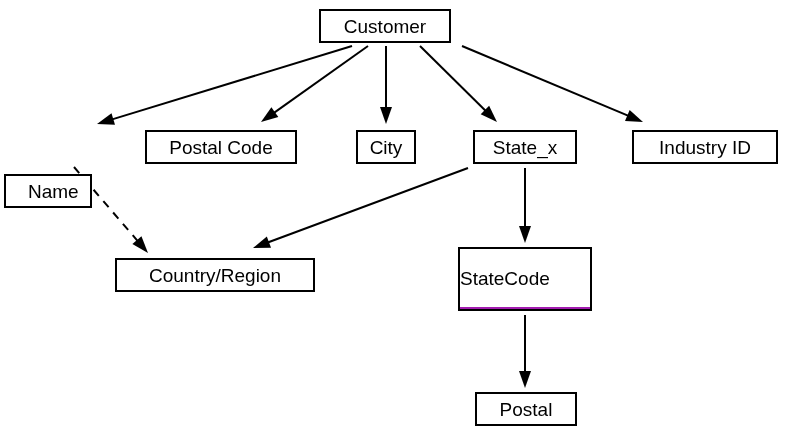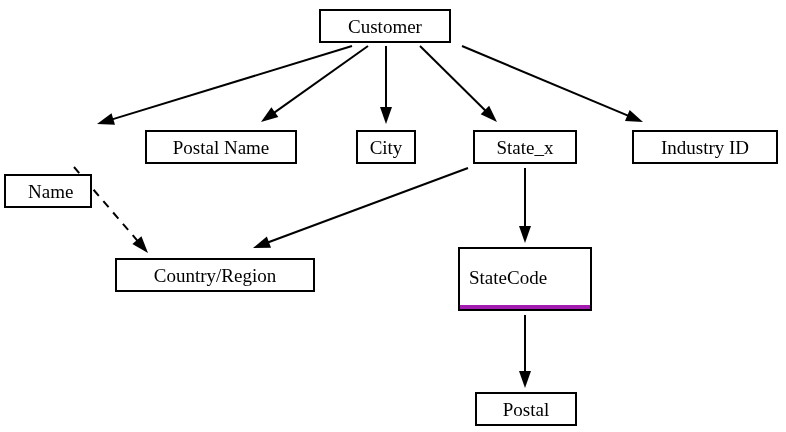--- a/index.html
+++ b/index.html
@@ -5,21 +5,21 @@
   html, body {
     margin: 0;
     padding: 0;
     background: #ffffff;
   }
   #diagram-root {
     position: relative;
     width: 786px;
     height: 432px;
     background: #ffffff;
-    font-family: Liberation Serif, serif;
+    font-family: Liberation Sans, sans-serif;
     overflow: hidden;
   }
   #edge-layer {
     position: absolute;
     left: 0;
     top: 0;
     width: 786px;
     height: 432px;
   }
   .node {
@@ -57,22 +57,21 @@
     display: flex;
     align-items: center;
     color: #000000;
     font-size: 19px;
     line-height: 1;
     white-space: nowrap;
     flex: 1 1 0;
   }
   .table-node .row.header-row {
     justify-content: flex-start;
-    padding-left: 9px;
-    border-bottom: 4px solid #a21caf;
+    border-bottom: 2px solid #a21caf;
   }
   .table-node .row.value-row {
     justify-content: center;
   }
 </style>
 </head>
 <body>
 
 <div id="diagram-root">
 
@@ -116,21 +115,21 @@
     </svg>
 
   <div id="node-layer">
       <div class="node align-center" style="left: 319px; top: 9px; width: 132px; height: 34px;">
         <span>Customer</span>
       </div>
       <div class="node align-left" style="left: 4px; top: 130px; width: 88px; height: 34px;">
         <span>Name</span>
       </div>
       <div class="node align-center" style="left: 145px; top: 130px; width: 152px; height: 34px;">
-        <span>Postal Name</span>
+        <span>Postal Code</span>
       </div>
       <div class="node align-center" style="left: 356px; top: 130px; width: 60px; height: 34px;">
         <span>City</span>
       </div>
       <div class="node align-center" style="left: 473px; top: 130px; width: 104px; height: 34px;">
         <span>State_x</span>
       </div>
       <div class="node align-center" style="left: 632px; top: 130px; width: 146px; height: 34px; text-align: center;">
         <span>Industry ID</span>
       </div>

